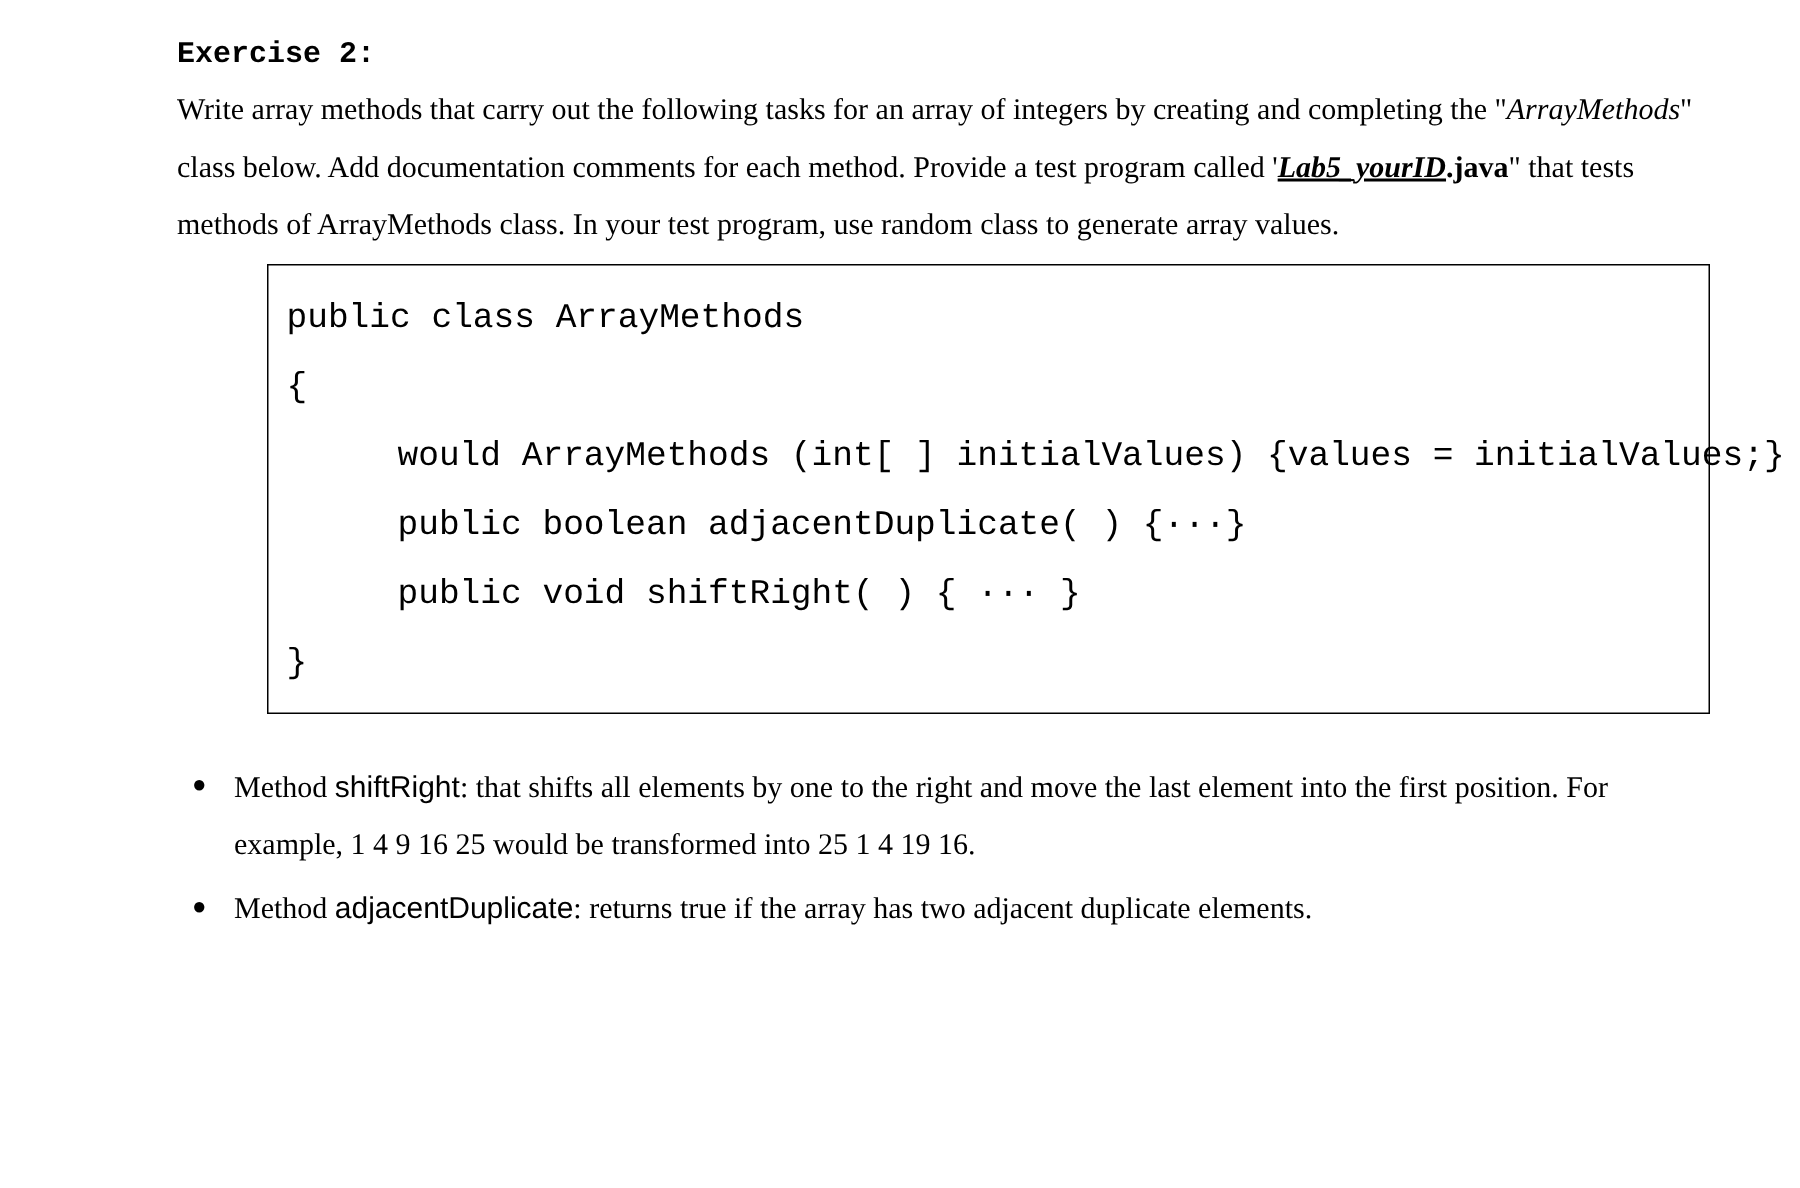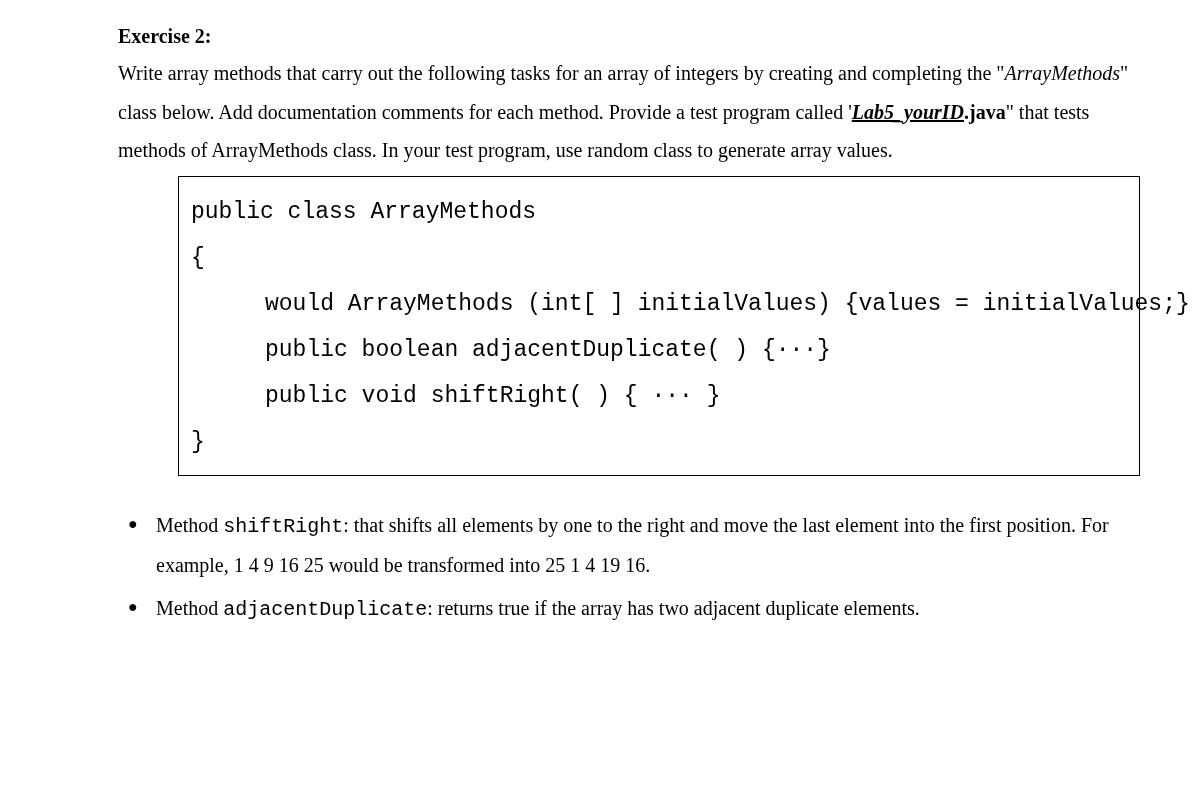--- a/index.html
+++ b/index.html
@@ -12,20 +12,21 @@
       background: #fff;
       color: #000;
       width: 1200px;
       height: 792px;
       padding: 25px 60px 25px 118px;
       font-size: 20px;
     }
     .exercise-title {
       font-weight: bold;
       margin-bottom: 6px;
+      font-family: Liberation Mono, monospace;
     }
     .para {
       line-height: 1.93;
       margin-bottom: 4px;
     }
     .italic {
       font-style: italic;
       text-align: right;
     }
     .bold-italic {
@@ -67,21 +68,21 @@
     }
     .bullet {
       flex: 0 0 28px;
       font-size: 16px;
       padding-top: 3px;
     }
     .bullet-text {
       flex: 1;
     }
     .mono {
-      font-family: Liberation Mono, monospace;
+      font-family: Liberation Sans, sans-serif;
     }
   </style>
 </head>
 <body>
 
 <div class="exercise-title">Exercise 2:</div>
 
 <div class="para">
   <span>Write array methods that carry out the following tasks for an array of integers by creating and completing the "</span><span class="italic">ArrayMethods</span><span>" class below. Add documentation comments for each method. Provide a test program called '</span><span class="bold-italic">Lab5_yourID</span><span class="bold">.java</span><span>" that tests methods of ArrayMethods class. In your test program, use random class to generate array values.</span>
 </div>

